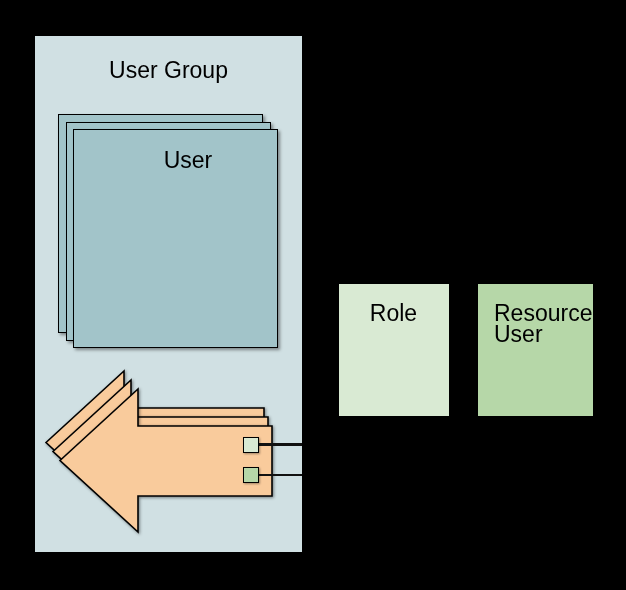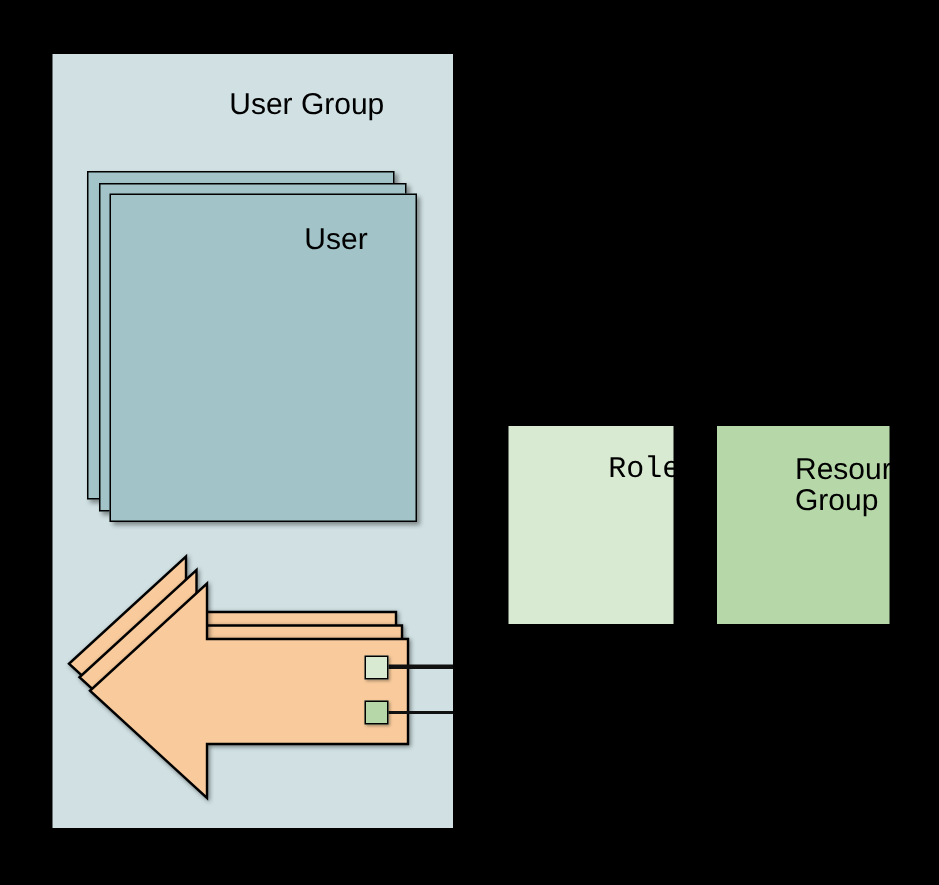--- a/index.html
+++ b/index.html
@@ -7,25 +7,24 @@
     position:relative;
     width:626px;height:590px;
     background:#000;
     overflow:hidden;
     font-family:"Liberation Sans", sans-serif;
     color:#000;
   }
   .abs{position:absolute;}
   .lbl{
     position:absolute;
-    font-size:20px;
+    font-size:23px;
     line-height:21px;
     color:#000;
     white-space:pre-line;
-    padding-left:36px;
   }
   .center{text-align:center;}
   
   #user-group-box{
     left:35px;top:36px;width:267px;height:516px;
     background:#d0e0e3;
     z-index:1;
   }
   #user-group-label{left:35px;top:60px;width:267px;z-index:9;}
   
@@ -67,21 +66,21 @@
     width:16px;height:16px;
     box-sizing:border-box;
     border:1.5px solid #000;
     box-shadow:1px 1px 2px rgba(0,0,0,0.35);
     z-index:5;
   }
   #port-role{left:243px;top:436.5px;background:#d9ead3;}
   #port-resource{left:243px;top:467px;background:#b6d7a8;}
   
   #role-box{left:338.5px;top:284px;width:110px;height:132px;background:#d9ead3;z-index:1;}
-  #role-label{left:338.5px;top:302.5px;width:110px;z-index:9;font-family:Liberation Mono, monospace;}
+  #role-label{left:338.5px;top:302.5px;width:110px;z-index:9;}
   #resource-group-box{left:478px;top:284px;width:115px;height:132px;background:#b6d7a8;z-index:1;}
   #resource-group-label{left:494px;top:302.5px;width:96px;text-align:left;z-index:9;}
 </style>
 </head>
 <body>
 
 <div id="stage">
 
   <div id="user-group-box" class="abs"></div>
   <div id="user-group-label" class="lbl center">User Group</div>
@@ -100,15 +99,15 @@
   <div id="connector-role" class="connector"></div>
   <div id="connector-resource" class="connector"></div>
 
   <div id="port-role" class="port"></div>
   <div id="port-resource" class="port"></div>
 
   <div id="role-box" class="abs"></div>
   <div id="role-label" class="lbl center">Role</div>
 
   <div id="resource-group-box" class="abs"></div>
-  <div id="resource-group-label" class="lbl">Resource Group</div>
+  <div id="resource-group-label" class="lbl">Resource User</div>
 
 </div>
 
 </body></html>

